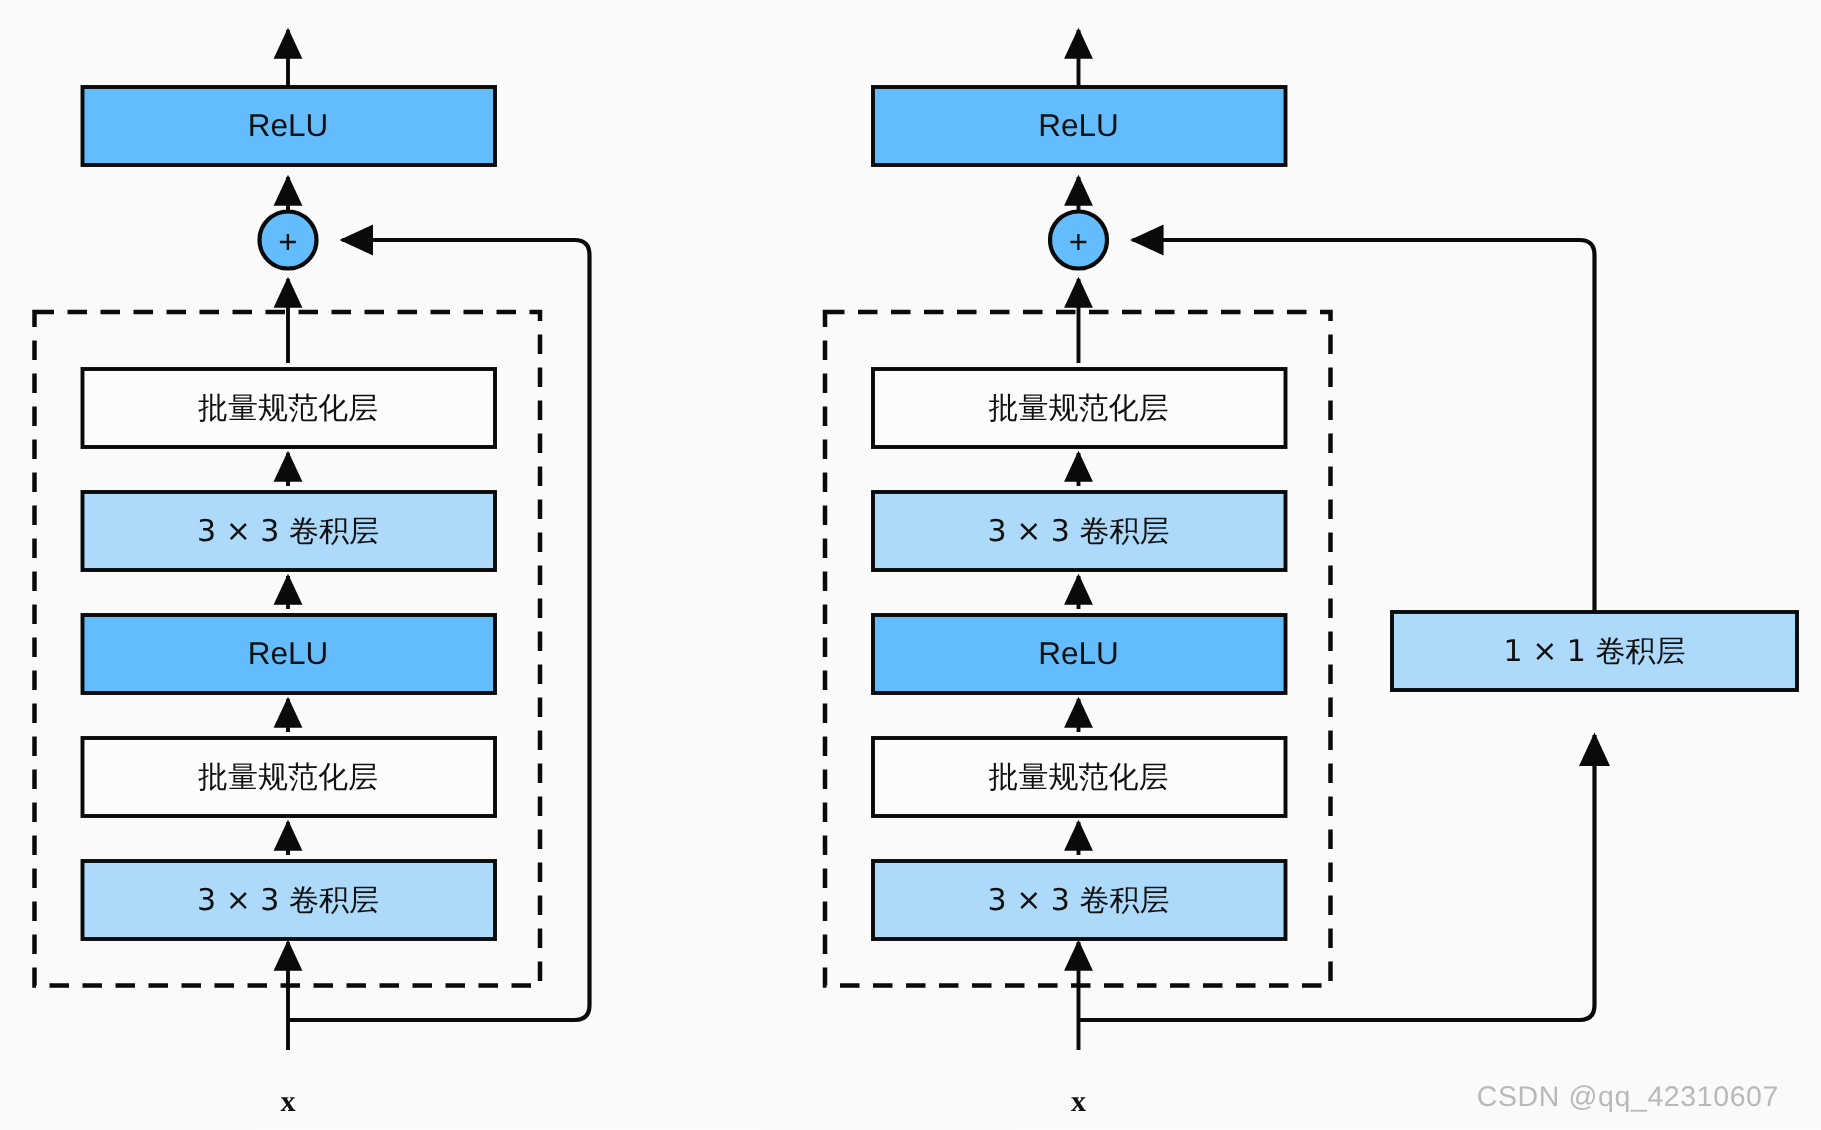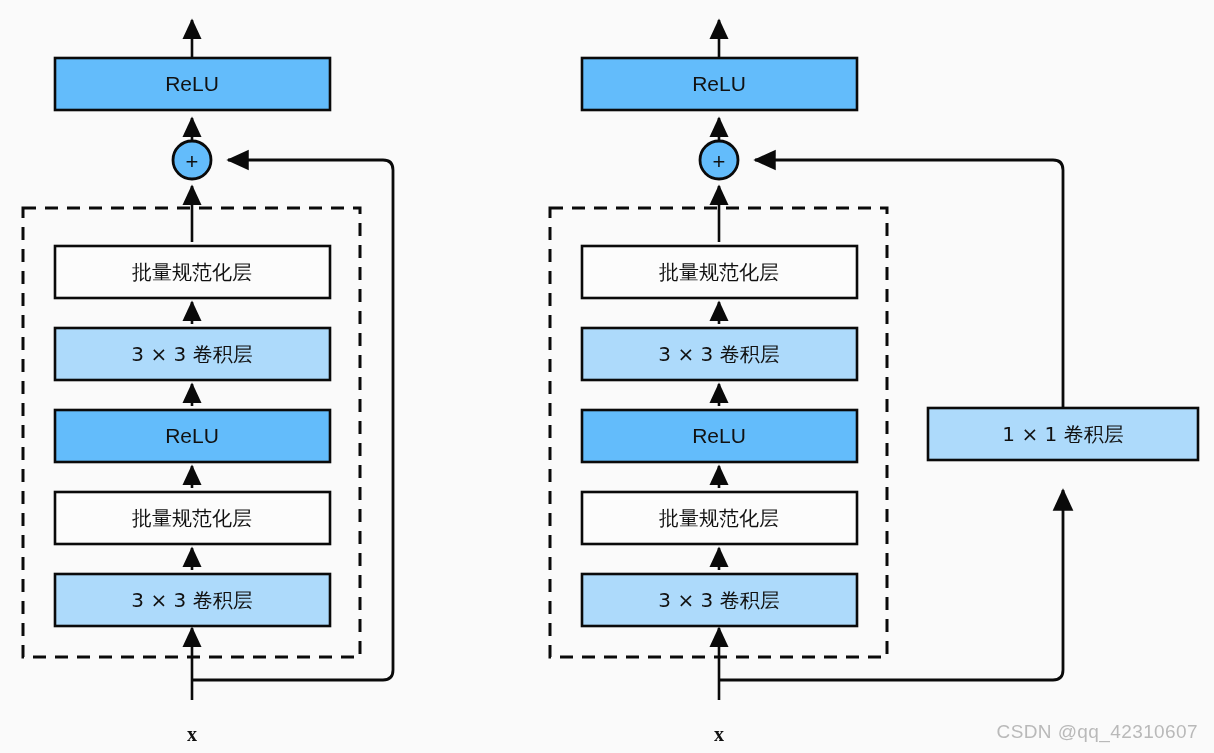--- a/index.html
+++ b/index.html
@@ -79,21 +79,21 @@
   .input-label {
     font-family: "Liberation Serif", serif;
     font-weight: bold;
     font-size: 20px;
     fill: #111111;
     text-anchor: middle;
     dominant-baseline: middle;
   }
   .watermark {
     position: absolute;
-    right: 16px;
+    right: 28px;
     bottom: 10px;
     font-family: "Liberation Sans", sans-serif;
     font-size: 19px;
     color: #b9b9b9;
     letter-spacing: 0.4px;
     white-space: nowrap;
     user-select: none;
   }
 </style>
 </head>

